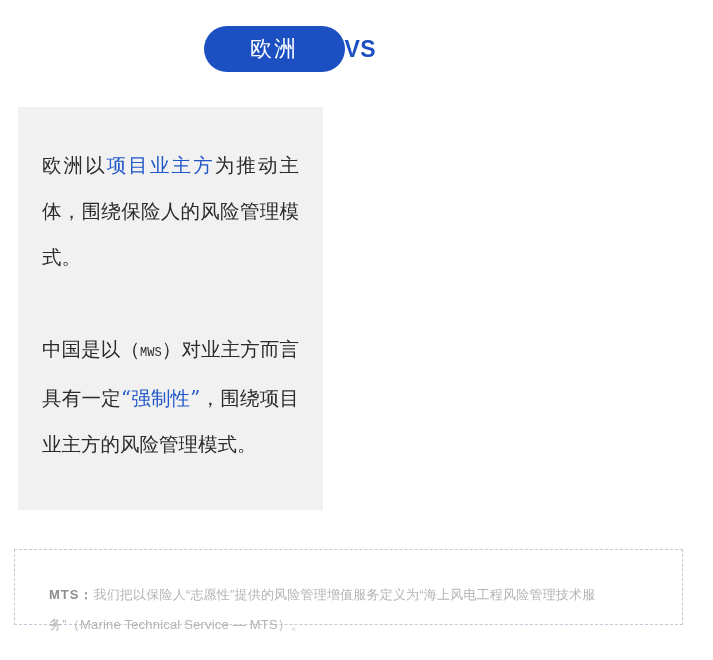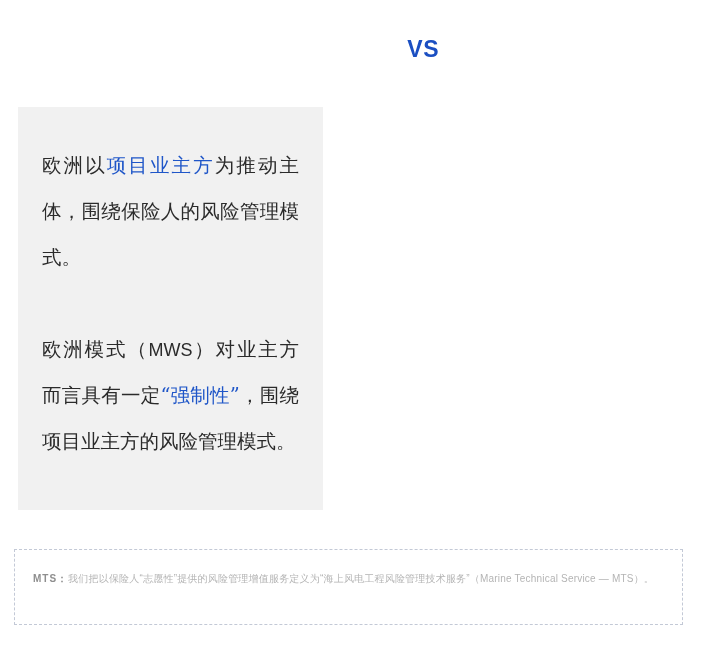--- a/index.html
+++ b/index.html
@@ -36,21 +36,21 @@
     align-items: center;
     justify-content: center;
     font-family: "DejaVu Serif", "Liberation Serif", serif;
     font-size: 22px;
     letter-spacing: 2px;
     box-sizing: border-box;
     user-select: none;
   }
   .vs-label {
     width: 165px;
-    text-align: right;
+    text-align: left;
     color: #1b4fc2;
     font-family: "Liberation Sans", sans-serif;
     font-weight: bold;
     font-size: 23px;
     letter-spacing: 0.5px;
   }
 
   
   .cards {
     position: absolute;
@@ -78,58 +78,61 @@
     text-justify: inter-ideograph;
     letter-spacing: 0px;
   }
   .card p.second {
     margin-top: 46px;
   }
   .hl {
     color: #1f56c8;
   }
   .latin {
-    font-family: Liberation Sans, sans-serif;
-    font-size: 18px;
+    font-family: Liberation Mono, monospace;
+    font-size: 12px;
   }
 
   
   .footnote {
     position: absolute;
     left: 14px;
     top: 549px;
     width: 669px;
     height: 76px;
     box-sizing: border-box;
     border: 1px dashed #c3c9d6;
     padding: 14px 18px 10px 18px;
   }
   .footnote p {
-    margin: 0;
+    margin: 16px;
     font-family: "Liberation Sans", "DejaVu Sans", sans-serif;
-    font-size: 10px;
+    font-size: 13px;
     line-height: 30px;
     color: #b4b4b4;
     letter-spacing: 0.2px;
   }
   .footnote .tag {
     color: #8e8e8e;
     font-weight: bold;
     letter-spacing: 1px;
   }
 </style>
 </head>
 <body>
 
 <div class="header-row">
+  <div class="pill">
+    <span>欧洲</span>
+  </div>
   <div class="vs-label">VS</div>
 </div>
 
 <div class="cards">
   <div class="card">
     <p class="first"><span>欧洲以</span><span class="hl">项目业主方</span><span>为推动主体，围绕保险人的风险管理模式。</span></p>
-    <p class="second"><span>欧洲模式（</span><span class="latin">MWS</span><span>）对业主方而言具有一定</span><span class="hl">“强制性”</span><span>，围绕项目业主方的风险管理模式。</span></p>
+    <p class="second"><span>中国是以（</span><span class="latin">MWS</span><span>）对业主方而言具有一定</span><span class="hl">“强制性”</span><span>，围绕项目业主方的风险管理模式。</span></p>
   </div>
 </div>
 
 <div class="footnote">
   <p><span class="tag">MTS：</span><span>我们把以保险人“志愿性”提供的风险管理增值服务定义为“海上风电工程风险管理技术服务”（Marine Technical Service — MTS）。</span></p>
 </div>
 
 </body></html>

